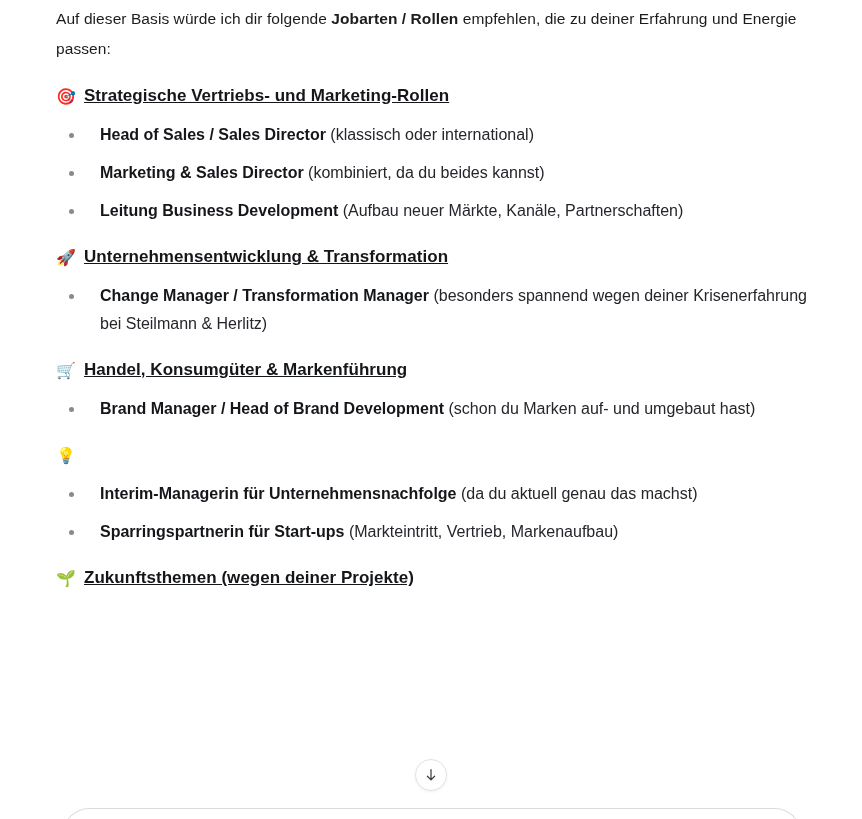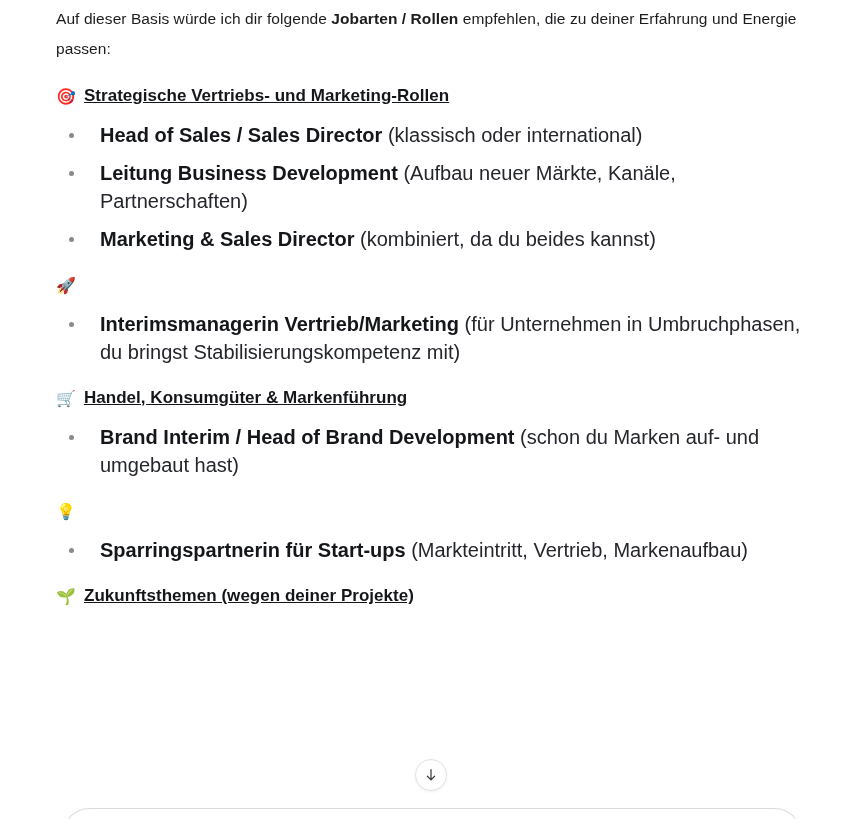--- a/index.html
+++ b/index.html
@@ -74,21 +74,21 @@
   
   .bullet-list {
     list-style: none;
     margin: 0;
     padding: 0;
   }
   .bullet-item {
     position: relative;
     padding: 0 0 0 32px;
     margin: 10px 0 0 12px;
-    font-size: 20px;
+    font-size: 16px;
     line-height: 28px;
     color: #1c1c1e;
     max-width: 762px;
   }
   .bullet-item:first-child { margin-top: 9px; }
   .bullet-item::before {
     content: "";
     position: absolute;
     left: 1px;
     top: 12px;
@@ -152,46 +152,48 @@
     </p>
 
     <div id="sections-container">
         <section class="section">
           <h3 class="section-heading">
             <span class="section-emoji">🎯</span>
             <span class="section-heading-text">Strategische Vertriebs- und Marketing-Rollen</span>
           </h3>
           <ul class="bullet-list">
             <li class="bullet-item"><span class="lead">Head of Sales / Sales Director</span><span class="detail"> (klassisch oder international)</span></li>
+            <li class="bullet-item"><span class="lead">Marketing &amp; Sales Director</span><span class="detail"> (kombiniert, da du beides kannst)</span></li>
             <li class="bullet-item"><span class="lead">Leitung Business Development</span><span class="detail"> (Aufbau neuer Märkte, Kanäle, Partnerschaften)</span></li>
-            <li class="bullet-item"><span class="lead">Marketing &amp; Sales Director</span><span class="detail"> (kombiniert, da du beides kannst)</span></li>
           </ul>
         </section>
         <section class="section">
           <h3 class="section-heading">
             <span class="section-emoji">🚀</span>
-          </h3>
-          <ul class="bullet-list">
-            <li class="bullet-item"><span class="lead">Interimsmanagerin Vertrieb/Marketing</span><span class="detail"> (für Unternehmen in Umbruchphasen, du bringst Stabilisierungskompetenz mit)</span></li>
+            <span class="section-heading-text">Unternehmensentwicklung &amp; Transformation</span>
+          </h3>
+          <ul class="bullet-list">
+            <li class="bullet-item"><span class="lead">Change Manager / Transformation Manager</span><span class="detail"> (besonders spannend wegen deiner Krisenerfahrung bei Steilmann &amp; Herlitz)</span></li>
           </ul>
         </section>
         <section class="section">
           <h3 class="section-heading">
             <span class="section-emoji">🛒</span>
             <span class="section-heading-text">Handel, Konsumgüter &amp; Markenführung</span>
           </h3>
           <ul class="bullet-list">
-            <li class="bullet-item"><span class="lead">Brand Interim / Head of Brand Development</span><span class="detail"> (schon du Marken auf- und umgebaut hast)</span></li>
+            <li class="bullet-item"><span class="lead">Brand Manager / Head of Brand Development</span><span class="detail"> (schon du Marken auf- und umgebaut hast)</span></li>
           </ul>
         </section>
         <section class="section">
           <h3 class="section-heading">
             <span class="section-emoji">💡</span>
           </h3>
           <ul class="bullet-list">
+            <li class="bullet-item"><span class="lead">Interim-Managerin für Unternehmensnachfolge</span><span class="detail"> (da du aktuell genau das machst)</span></li>
             <li class="bullet-item"><span class="lead">Sparringspartnerin für Start-ups</span><span class="detail"> (Markteintritt, Vertrieb, Markenaufbau)</span></li>
           </ul>
         </section>
         <section class="section">
           <h3 class="section-heading">
             <span class="section-emoji">🌱</span>
             <span class="section-heading-text">Zukunftsthemen (wegen deiner Projekte)</span>
           </h3>
         </section>
       </div>

